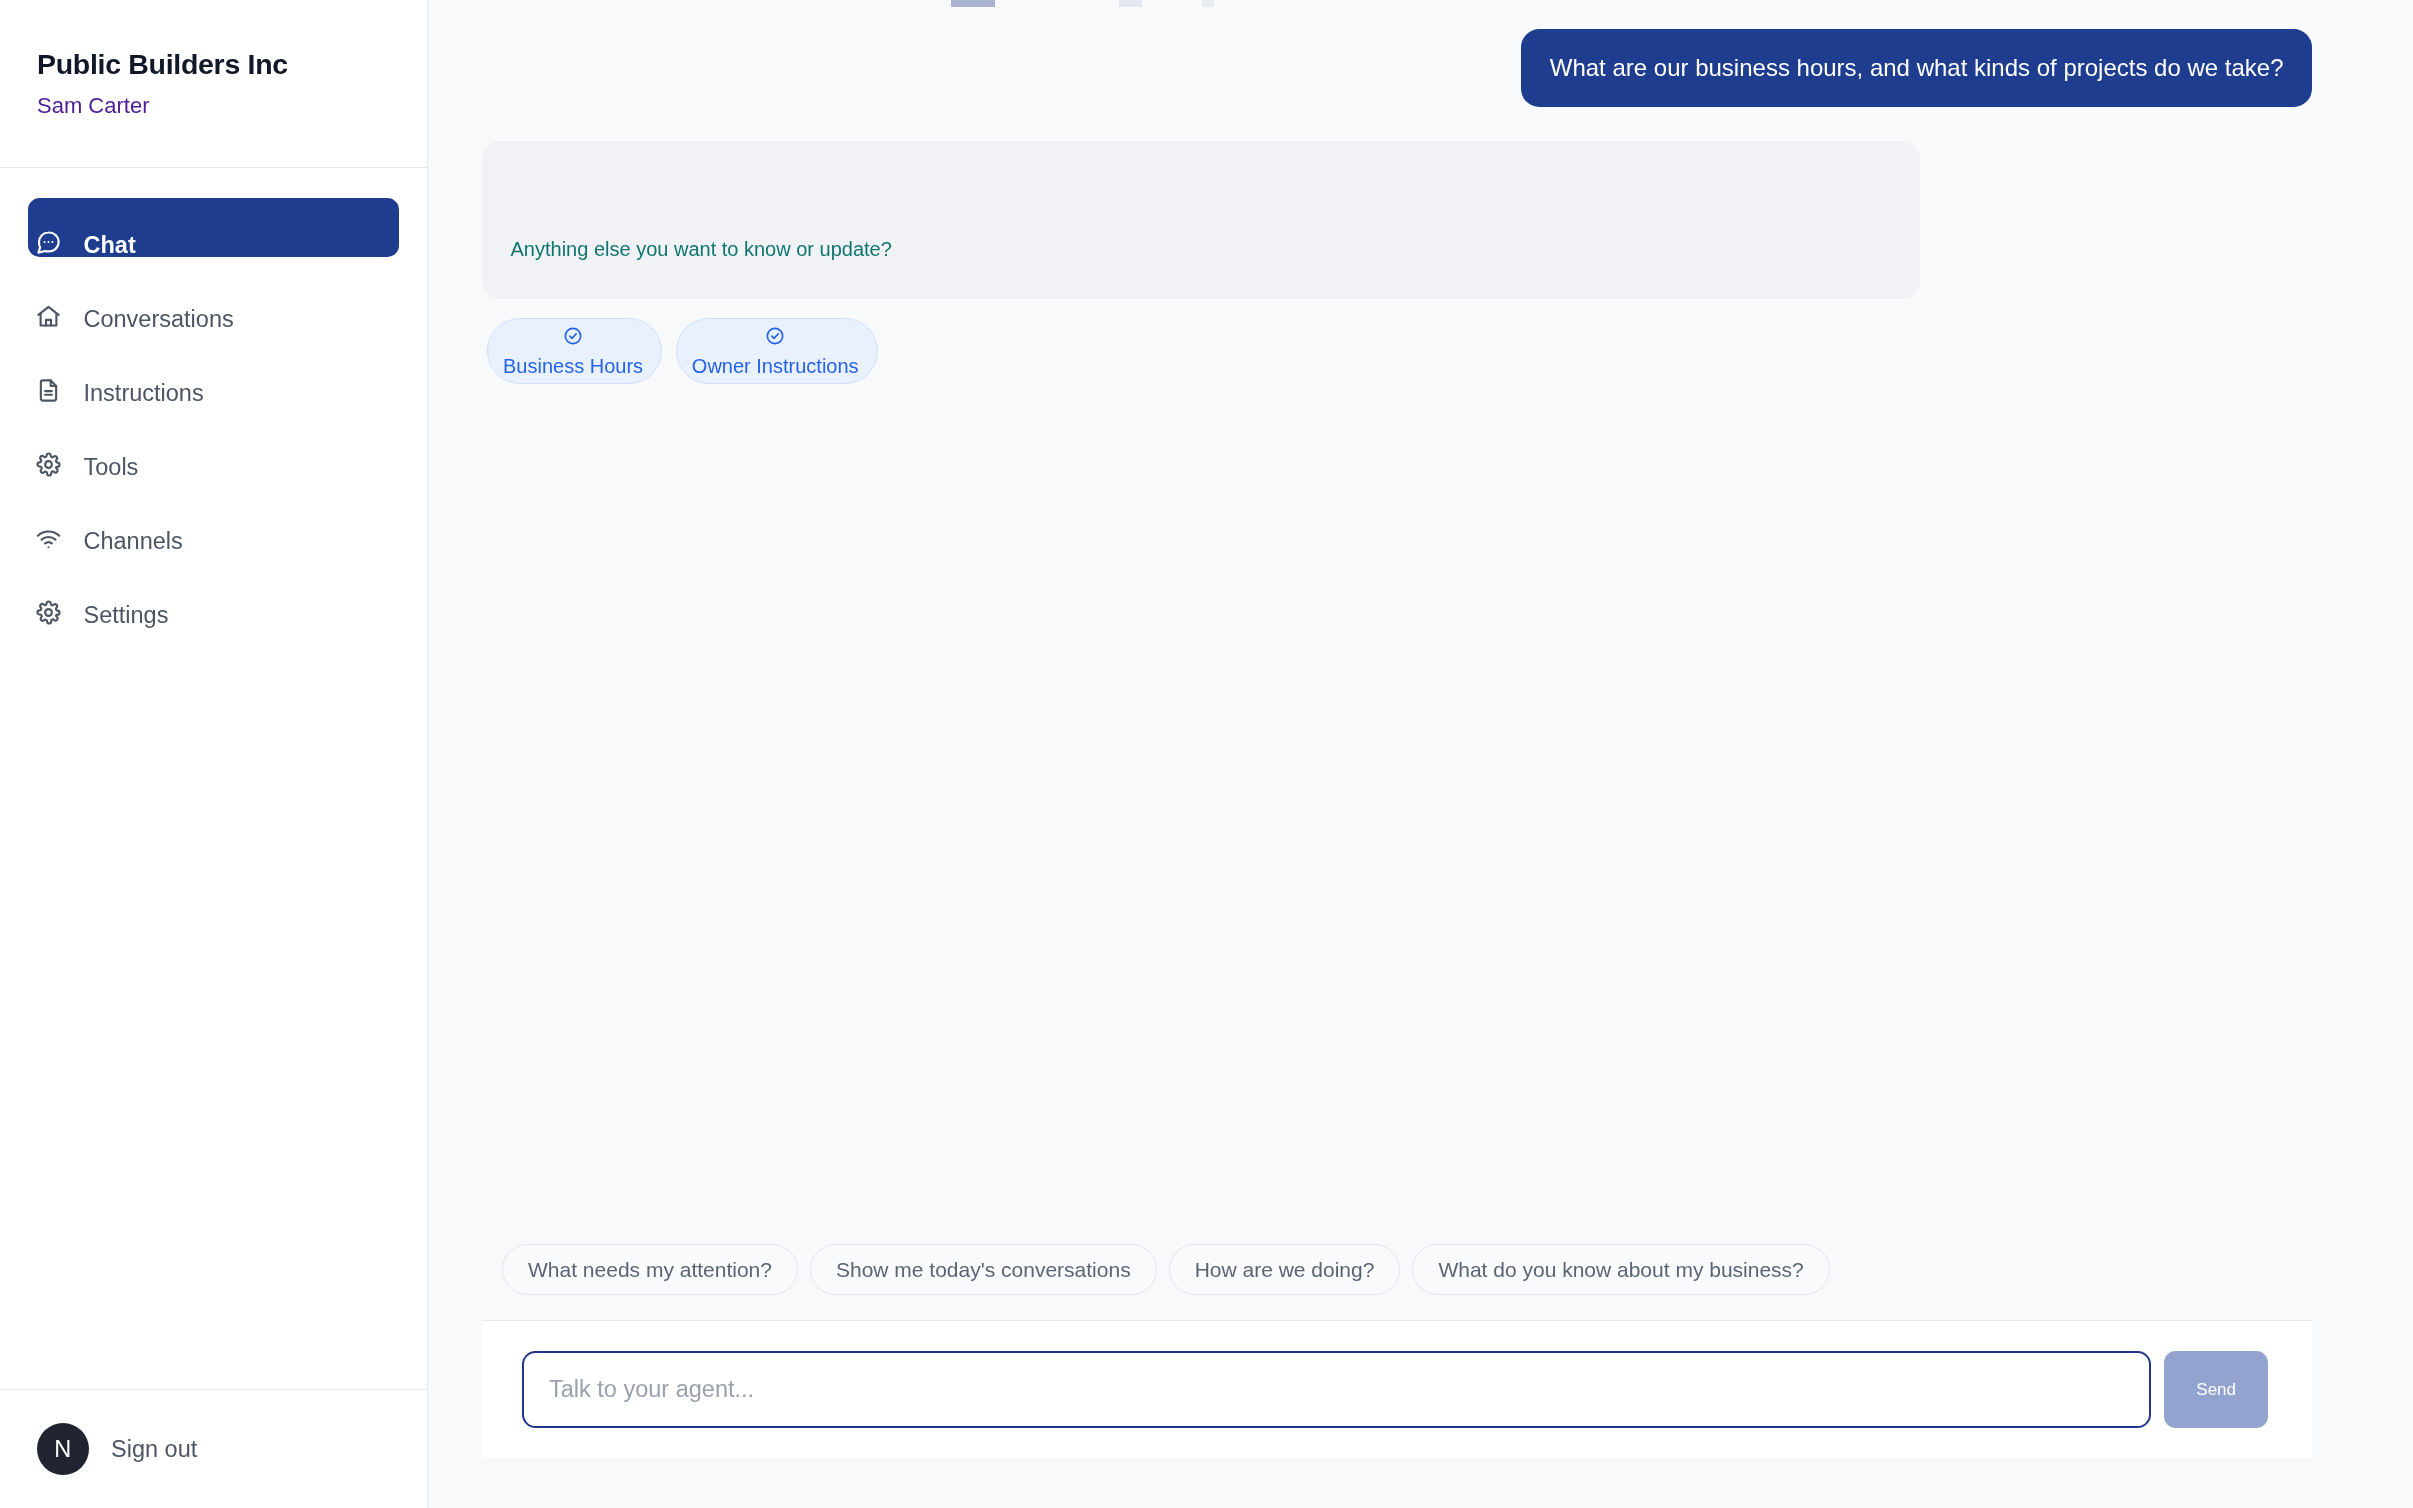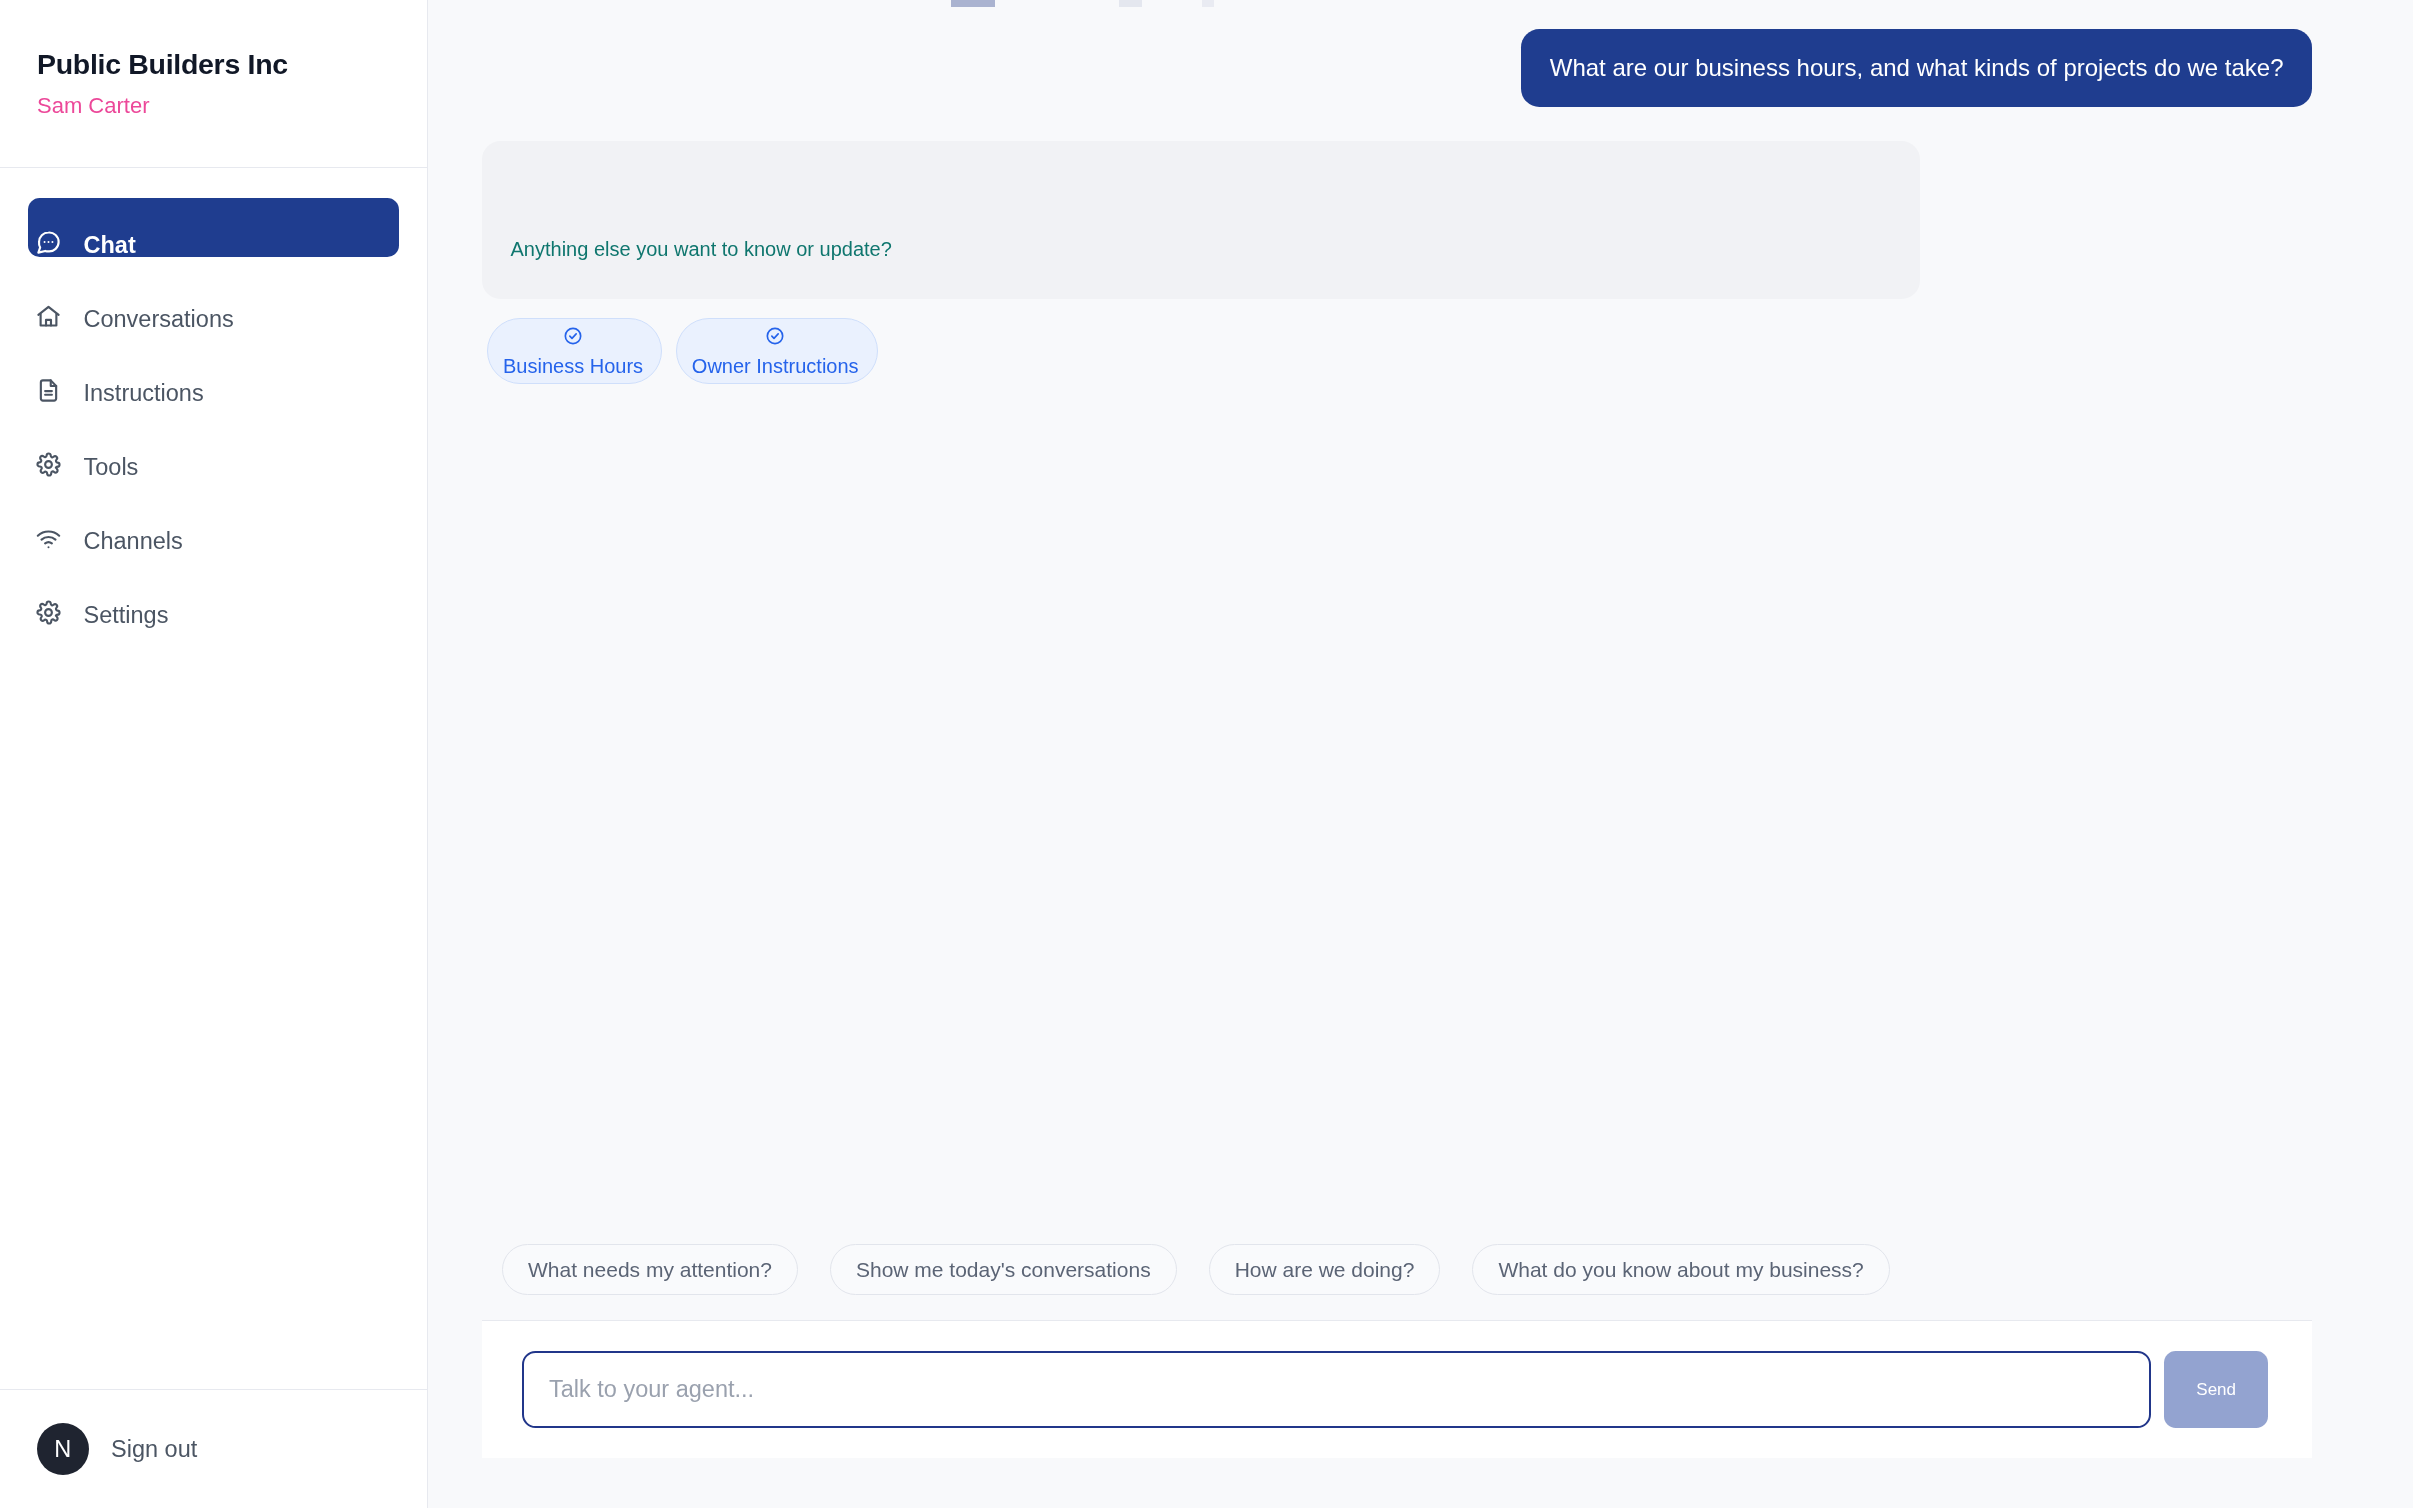--- a/index.html
+++ b/index.html
@@ -35,21 +35,21 @@
   }
   .org-name {
     font-size: 28.5px;
     font-weight: 700;
     color: #111827;
     letter-spacing: -0.3px;
     line-height: 1.2;
   }
   .user-name {
     font-size: 22px;
-    color: #ec4899;
+    color: #4c1d95;
     margin-top: 11.7px;
     line-height: 1.2;
   }
 
   .nav { padding: 30px 28px 0 28px; flex: 1; }
   .nav-item {
     display: flex;
     align-items: flex-end;
     gap: 21px;
     height: 59px;
@@ -193,21 +193,21 @@
     cursor: pointer;
     line-height: 1;
     white-space: nowrap;
     flex-direction: column;
   }
   .citation svg { width: 20px; height: 20px; display: block; }
 
   
   .suggestions {
     display: flex;
-    gap: 32px;
+    gap: 12px;
     padding: 0 0 25px 20px;
     align-items: center;
   }
   .suggestion {
     background: #f9fafc;
     border: 1.7px solid #e2e5ec;
     border-radius: 837px;
     color: #5b6475;
     font-size: 21px;
     padding: 14.2px 25px;

